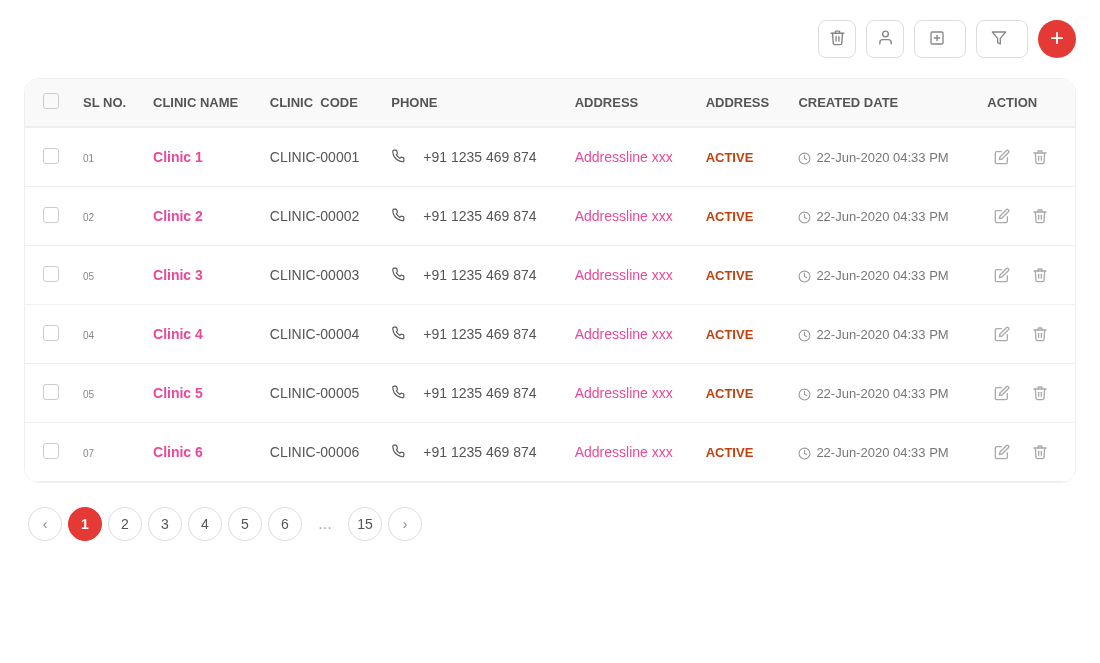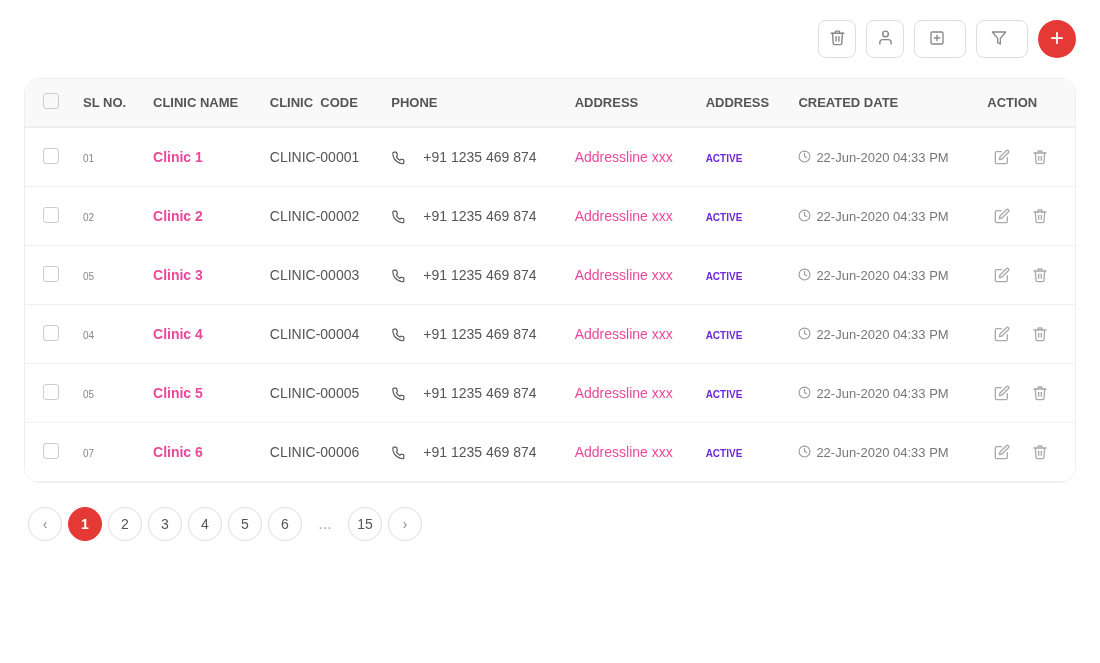--- a/index.html
+++ b/index.html
@@ -43,24 +43,24 @@
       white-space: nowrap;
     }
     thead th:first-child { width: 48px; text-align: center; padding-left: 14px; }
     tbody tr { border-bottom: 1px solid #f0f0f0; }
     tbody td { padding: 14px 10px; vertical-align: middle; }
     tbody td:first-child { text-align: center; padding-left: 14px; }
 
     .sl-num { color: #888; font-size: 10px; }
     .clinic-name { font-weight: 700; color: #ec4899; }
     .clinic-code { color: #555; }
-    .phone-cell { display: flex; align-items: flex-end; gap: 18px; color: #555; }
+    .phone-cell { display: flex; align-items: flex-start; gap: 18px; color: #555; }
     .address-cell { color: #ec4899; }
-    .status-active { color: #6d28d9; font-weight: 700; font-size: 10px; }
-    .date-cell { display: flex; align-items: flex-start; gap: 5px; color: #777; font-size: 13px; }
+    .status-active { color: #c2410c; font-weight: 700; font-size: 13px; }
+    .date-cell { display: flex; align-items: flex-end; gap: 5px; color: #777; font-size: 13px; }
     .action-cell { display: flex; align-items: center; gap: 8px; }
     .action-icon-btn {
       width: 30px; height: 30px; border: none; background: none;
       cursor: pointer; display: flex; align-items: center; justify-content: center;
       color: #999; font-size: 16px;
     }
 
     .checkbox-custom {
       width: 16px; height: 16px; border: 1.5px solid #ccc; border-radius: 3px;
       display: inline-block; cursor: pointer;

